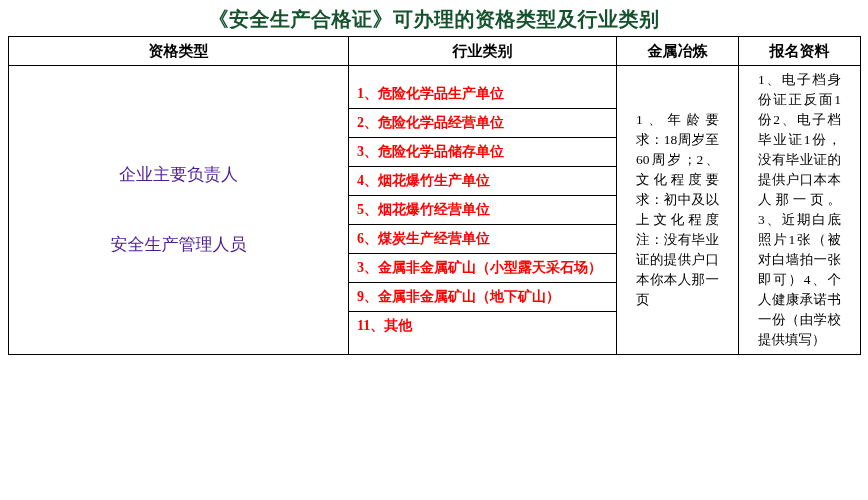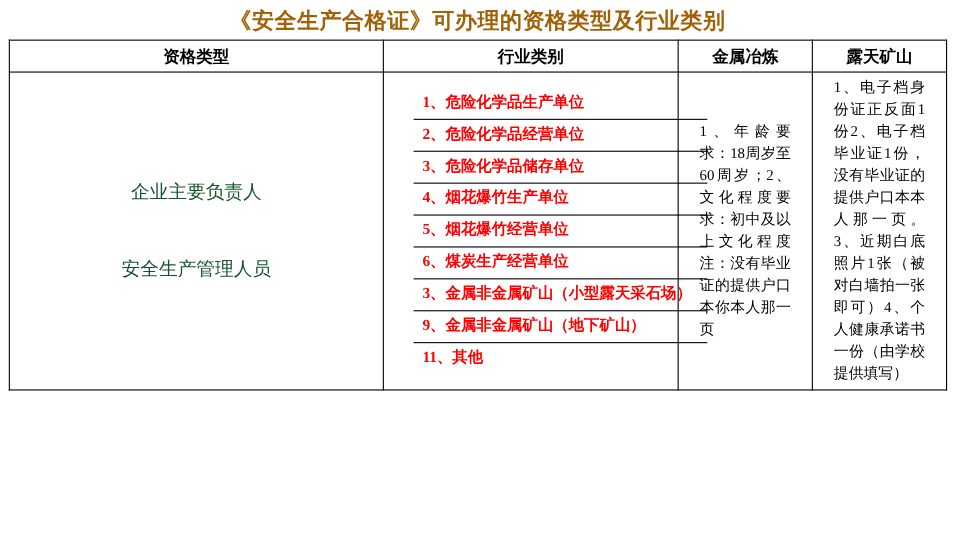--- a/index.html
+++ b/index.html
@@ -15,21 +15,21 @@
     overflow: hidden;
   }
   .page {
     width: 868px;
     height: 500px;
     box-sizing: border-box;
     padding: 4px 8px 0 8px;
   }
   .doc-title {
     text-align: center;
-    color: #a16207;
+    color: #14532d;
     font-weight: bold;
     font-size: 20px;
     line-height: 26px;
     font-family: "Liberation Serif", serif;
     letter-spacing: 0.5px;
     padding: 2px 0 4px 0;
   }
   table.main {
     border-collapse: collapse;
     width: 852px;
@@ -45,31 +45,30 @@
     font-size: 15px;
     text-align: center;
     height: 24px;
     padding: 2px 0;
     font-family: "Liberation Serif", serif;
   }
   td.cat-cell {
     text-align: center;
     font-size: 17px;
     line-height: 44px;
-    color: #14532d;
+    color: #4c1d95;
     font-family: "Liberation Serif", serif;
   }
   td.inner-cell {
     padding: 0;
   }
   table.inner {
     border-collapse: collapse;
     width: 100%;
     table-layout: fixed;
-    margin-left: 27px;
   }
   table.inner td {
     border: 1px solid #000000;
     border-left: none;
     border-right: none;
     color: #ff0000;
     font-weight: bold;
     font-size: 14px;
     font-family: "Liberation Serif", serif;
     padding: 5px 6px 5px 8px;
@@ -108,21 +107,21 @@
       <col class="col-cat">
       <col class="col-ind">
       <col class="col-cond">
       <col class="col-docs">
     </colgroup>
     <thead>
       <tr>
         <th class="hdr">资格类型</th>
         <th class="hdr">行业类别</th>
         <th class="hdr">金属冶炼</th>
-        <th class="hdr">露天矿山</th>
+        <th class="hdr">报名资料</th>
       </tr>
     </thead>
     <tbody>
       <tr>
 
         <td class="cat-cell">
           <span class="cat-line">企业主要负责人</span>
           <div class="cat-gap"></div>
           <span class="cat-line">安全生产管理人员</span>
         </td>

